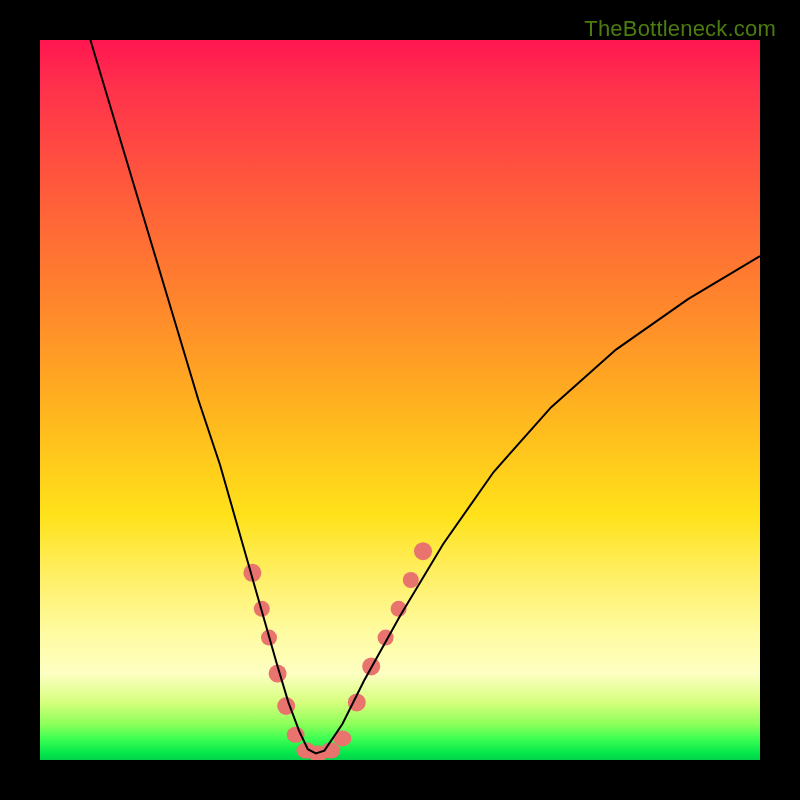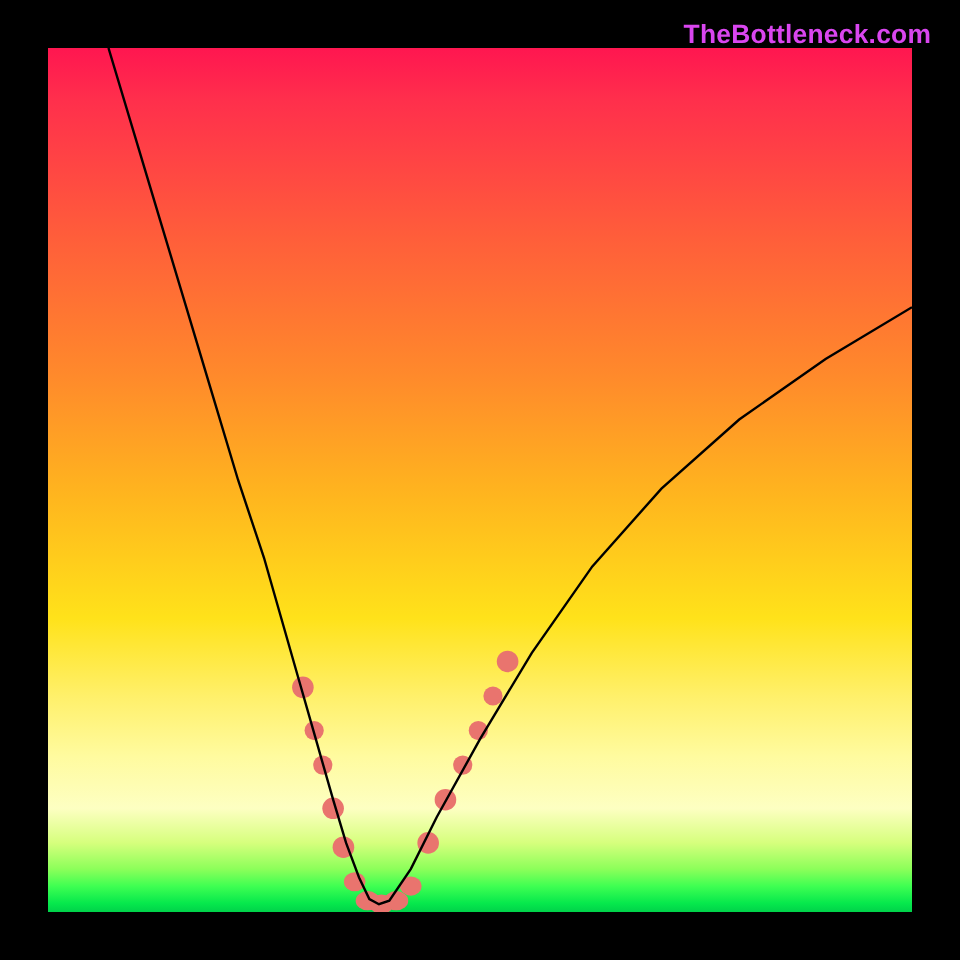--- a/index.html
+++ b/index.html
@@ -43,23 +43,23 @@
       #8dff5a 95%,
       #3fff52 97%,
       #06e84c 99%,
       #00d24a 100%
     );
   }
   .watermark {
     position: absolute;
     top: 16px;
     right: 24px;
-    color: #d946ef;
+    color: #4d7c0f;
     font-size: 22px;
-    font-weight: 700;
+    font-weight: 400;
     letter-spacing: 0.2px;
     user-select: none;
   }
   svg.overlay {
     position: absolute;
     inset: 0;
   }
 </style>
 </head>
 <body>

